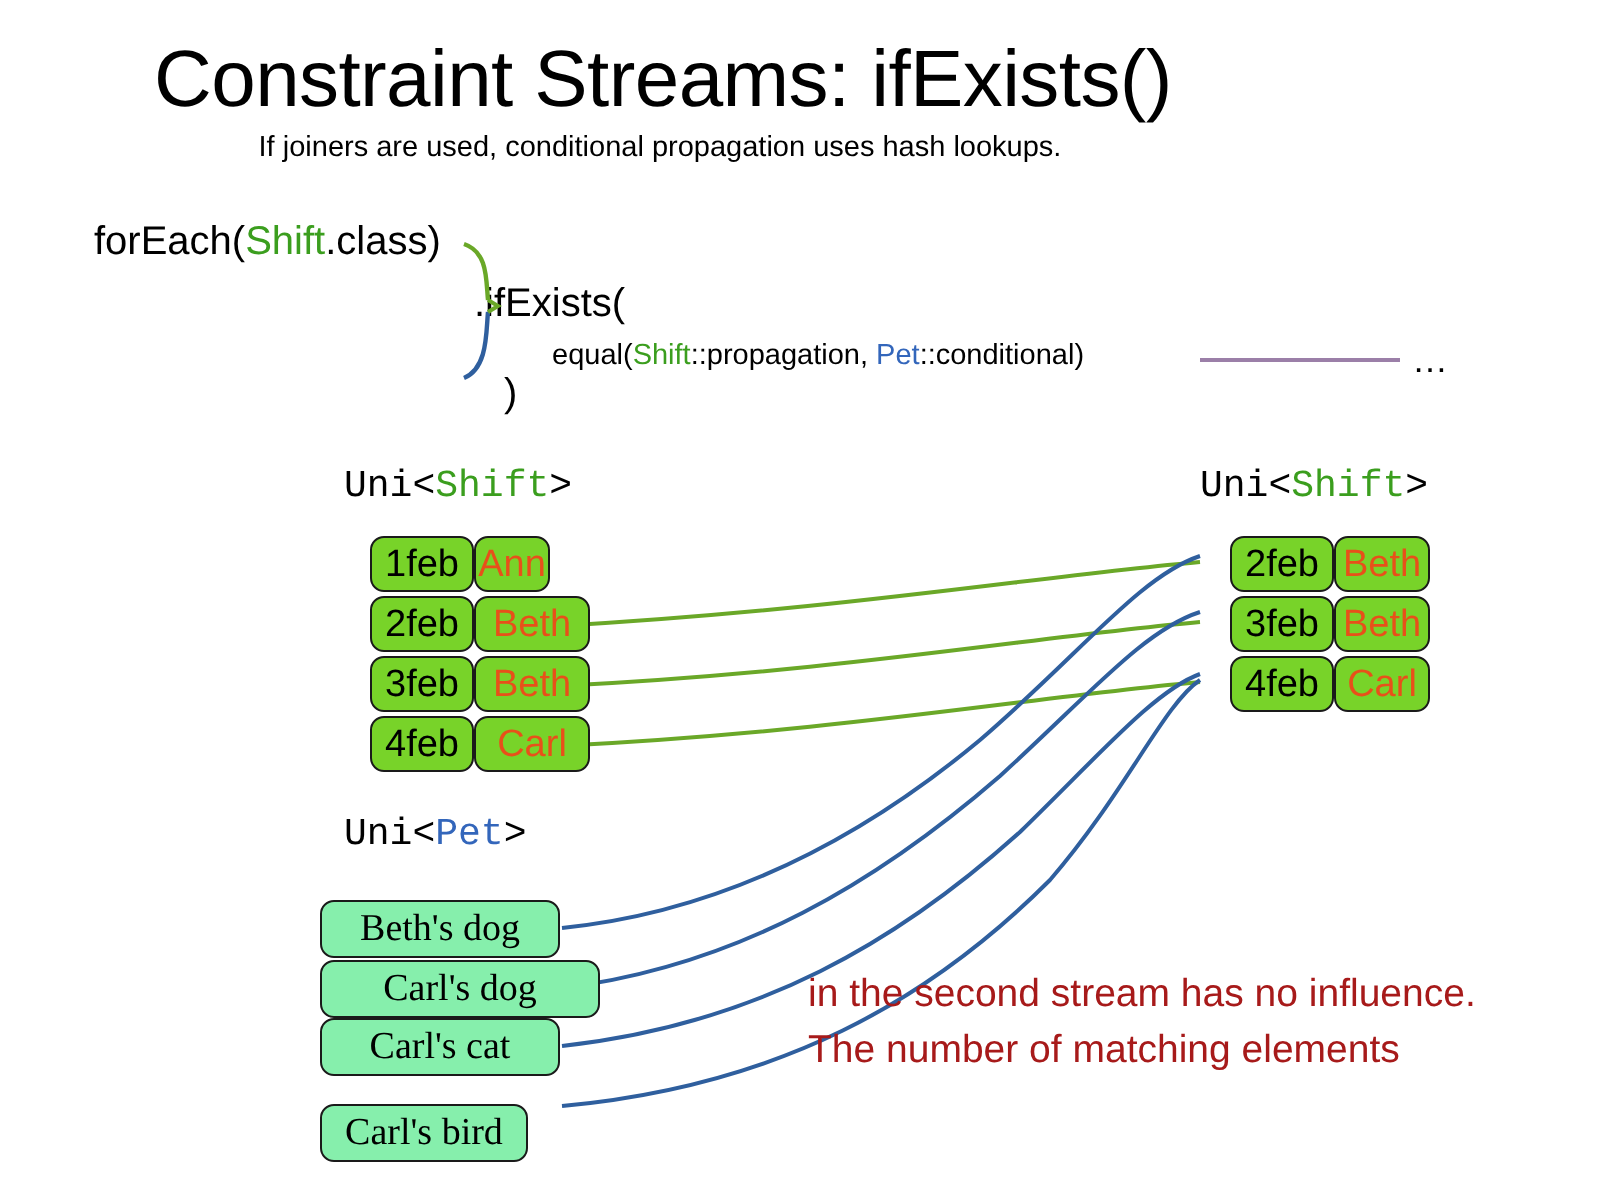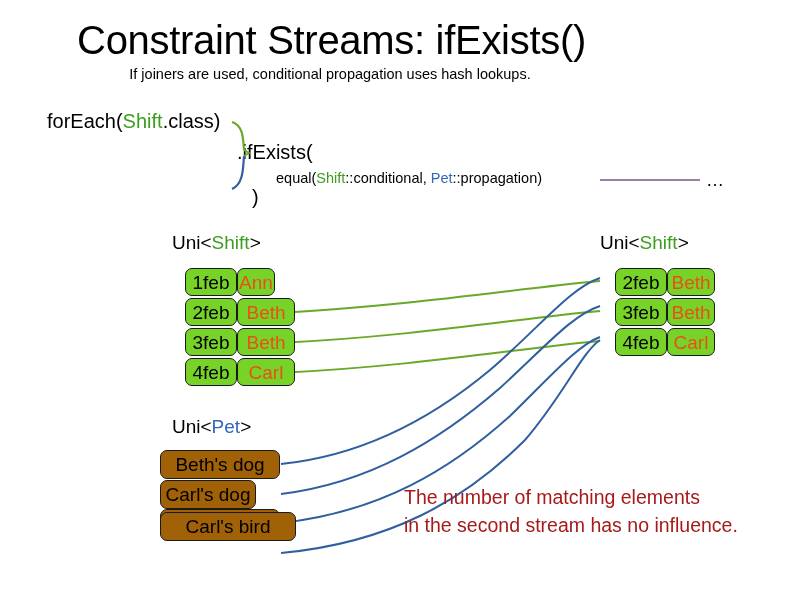--- a/index.html
+++ b/index.html
@@ -81,24 +81,25 @@
     height: 600px;
     pointer-events: none;
   }
 
   
   .stream-label {
     position: absolute;
     font-size: 19px;
     color: #000000;
     white-space: nowrap;
+    font-family: Liberation Mono, monospace;
   }
   #label-shift-left  { left: 172px; top: 232px; }
   #label-shift-right { left: 600px; top: 232px; }
-  #label-pet         { left: 172px; top: 416px; }
+  #label-pet         { left: 172px; top: 406px; }
 
   
   .row {
     position: absolute;
     display: flex;
     height: 28px;
     padding-left: 15px;
   }
   .cell {
     box-sizing: border-box;
@@ -112,27 +113,28 @@
     background: #7ed321;
   }
   .cell.green { background: #78d329; }
   .cell.date  { color: #000000; }
   .cell.name  { color: #e8501a; }
   .pet-box {
     position: absolute;
     box-sizing: border-box;
     border: 1.6px solid #1a1a1a;
     border-radius: 7px;
-    background: #a16207;
+    background: #86efac;
     color: #000000;
     font-size: 19px;
     display: flex;
     align-items: center;
     justify-content: center;
     height: 29px;
+    font-family: Liberation Serif, serif;
   }
 
   
   #annotation {
     position: absolute;
     left: 404px;
     top: 483px;
     font-size: 19.5px;
     color: #a71a1a;
     line-height: 1.45;
@@ -145,21 +147,21 @@
 <div id="slide">
 
   <div id="title">Constraint Streams: ifExists()</div>
   <div id="subtitle">If joiners are used, conditional propagation uses hash lookups.</div>
 
   <div class="code-line" id="foreach-shift"><span>forEach(</span><span class="cls-shift">Shift</span><span>.class)</span></div>
 
 
   <div class="code-line" id="ifexists">.ifExists(</div>
 
-  <div id="equal-line"><span>equal(</span><span class="cls-shift">Shift</span><span>::conditional, </span><span class="cls-pet">Pet</span><span>::propagation)</span></div>
+  <div id="equal-line"><span>equal(</span><span class="cls-shift">Shift</span><span>::propagation, </span><span class="cls-pet">Pet</span><span>::conditional)</span></div>
 
   <div class="code-line" id="close-paren">)</div>
   <div id="ellipsis">…</div>
 
   <div class="stream-label" id="label-shift-left"><span>Uni&lt;</span><span class="cls-shift">Shift</span><span>&gt;</span></div>
 
   <div class="stream-label" id="label-shift-right"><span>Uni&lt;</span><span class="cls-shift">Shift</span><span>&gt;</span></div>
 
   <div class="stream-label" id="label-pet"><span>Uni&lt;</span><span class="cls-pet">Pet</span><span>&gt;</span></div>
 
@@ -207,22 +209,22 @@
   <div class="row" style="left:600px; top:298px;">
     <div class="cell green date" style="width:52px;">3feb</div>
     <div class="cell green name" style="width:48px;">Beth</div>
   </div>
   <div class="row" style="left:600px; top:328px;">
     <div class="cell green date" style="width:52px;">4feb</div>
     <div class="cell green name" style="width:48px;">Carl</div>
   </div>
 
   <div class="pet-box" style="left:160px; top:450px; width:120px;">Beth's dog</div>
-  <div class="pet-box" style="left:160px; top:480px; width:96px;">Carl's dog</div>
+  <div class="pet-box" style="left:160px; top:480px; width:140px;">Carl's dog</div>
   <div class="pet-box" style="left:160px; top:509px; width:120px;">Carl's cat</div>
-  <div class="pet-box" style="left:160px; top:512px; width:136px;">Carl's bird</div>
+  <div class="pet-box" style="left:160px; top:552px; width:104px;">Carl's bird</div>
 
   <div id="annotation">
+    <div>in the second stream has no influence.</div>
     <div>The number of matching elements</div>
-    <div>in the second stream has no influence.</div>
   </div>
 
 </div>
 
 </body></html>

